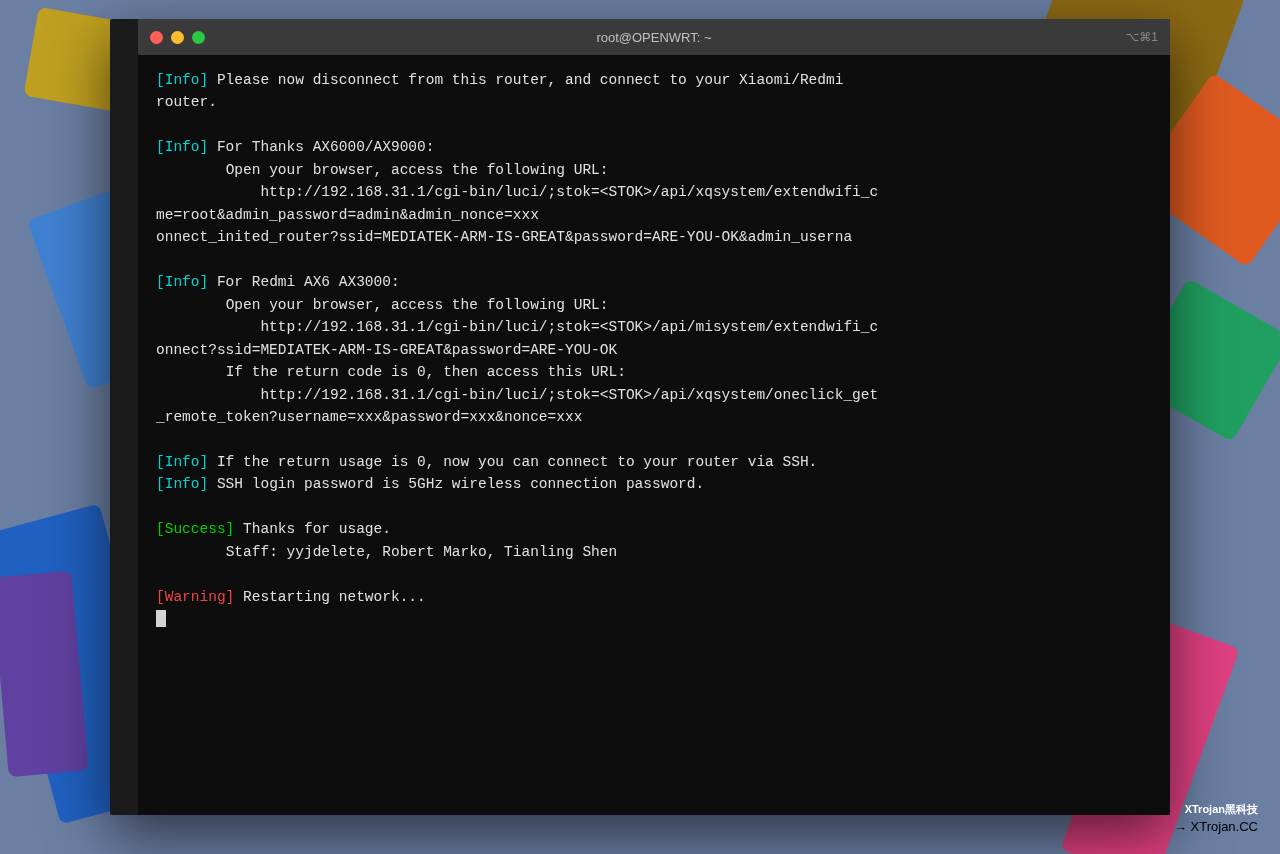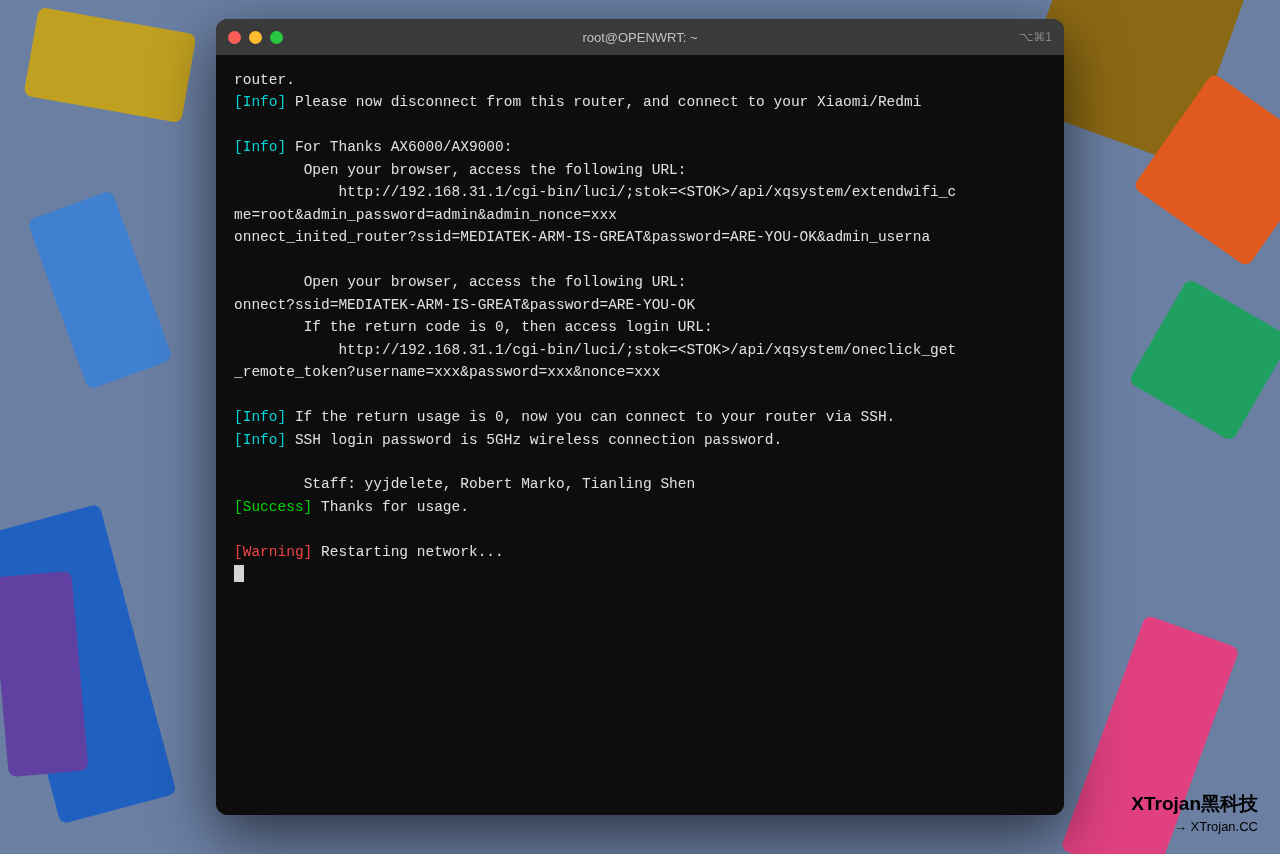--- a/index.html
+++ b/index.html
@@ -26,26 +26,27 @@
 
     .bg-shape {
       position: absolute;
       border-radius: 8px;
     }
 
     
     .terminal-window {
       position: relative;
       z-index: 10;
-      width: 848px;
+      width: 1060px;
       background: #1a1a1a;
-      border-radius: 12px;
+      border-radius: 2px;
       box-shadow: 0 20px 60px rgba(0,0,0,0.6);
       overflow: hidden;
       margin-top: -20px;
+      padding-left: 28px;
     }
 
     
     .title-bar {
       background: #3a3a3a;
       height: 36px;
       display: flex;
       align-items: center;
       padding: 0 12px;
       position: relative;
@@ -119,22 +120,22 @@
     .watermark {
       position: absolute;
       bottom: 18px;
       right: 22px;
       z-index: 20;
       text-align: right;
       line-height: 1.4;
     }
 
     .watermark-line1 {
-      color: #000000;
-      font-size: 19px;
+      color: #ffffff;
+      font-size: 11px;
       font-weight: 600;
       font-family: -apple-system, sans-serif;
     }
 
     .watermark-arrow {
       color: #000000;
       font-size: 13px;
       font-family: -apple-system, sans-serif;
     }
 
@@ -217,44 +218,46 @@
       <div class="traffic-light close"></div>
       <div class="traffic-light minimize"></div>
       <div class="traffic-light maximize"></div>
     </div>
     <span class="title-text">root@OPENWRT: ~</span>
     <span class="title-right">⌥⌘1</span>
   </div>
 
   <div class="terminal-body">
 
+    <div class="line"><span class="tag-info">[Info]</span><span class="text-white"> Please now disconnect from this router, and connect to your Xiaomi/Redmi</span></div>
     <div class="line"><span class="text-white">router.</span></div>
-    <div class="line"><span class="tag-info">[Info]</span><span class="text-white"> Please now disconnect from this router, and connect to your Xiaomi/Redmi</span></div>
     <div class="empty-line"></div>
 
     <div class="line"><span class="tag-info">[Info]</span><span class="text-white"> For Thanks AX6000/AX9000:</span></div>
     <div class="line"><span class="text-white">        Open your browser, access the following URL:</span></div>
     <div class="line"><span class="text-white">            http://192.168.31.1/cgi-bin/luci/;stok=&lt;STOK&gt;/api/xqsystem/extendwifi_c</span></div>
     <div class="line"><span class="text-white">me=root&amp;admin_password=admin&amp;admin_nonce=xxx</span></div>
     <div class="line"><span class="text-white">onnect_inited_router?ssid=MEDIATEK-ARM-IS-GREAT&amp;password=ARE-YOU-OK&amp;admin_userna</span></div>
     <div class="empty-line"></div>
 
+    <div class="line"><span class="tag-info">[Info]</span><span class="text-white"> For Redmi AX6 AX3000:</span></div>
     <div class="line"><span class="text-white">        Open your browser, access the following URL:</span></div>
+    <div class="line"><span class="text-white">            http://192.168.31.1/cgi-bin/luci/;stok=&lt;STOK&gt;/api/misystem/extendwifi_c</span></div>
     <div class="line"><span class="text-white">onnect?ssid=MEDIATEK-ARM-IS-GREAT&amp;password=ARE-YOU-OK</span></div>
-    <div class="line"><span class="text-white">        If the return code is 0, then access login URL:</span></div>
+    <div class="line"><span class="text-white">        If the return code is 0, then access this URL:</span></div>
     <div class="line"><span class="text-white">            http://192.168.31.1/cgi-bin/luci/;stok=&lt;STOK&gt;/api/xqsystem/oneclick_get</span></div>
     <div class="line"><span class="text-white">_remote_token?username=xxx&amp;password=xxx&amp;nonce=xxx</span></div>
     <div class="empty-line"></div>
 
     <div class="line"><span class="tag-info">[Info]</span><span class="text-white"> If the return usage is 0, now you can connect to your router via SSH.</span></div>
     <div class="line"><span class="tag-info">[Info]</span><span class="text-white"> SSH login password is 5GHz wireless connection password.</span></div>
     <div class="empty-line"></div>
 
+    <div class="line"><span class="tag-success">[Success]</span><span class="text-white"> Thanks for usage.</span></div>
     <div class="line"><span class="text-white">        Staff: yyjdelete, Robert Marko, Tianling Shen</span></div>
-    <div class="line"><span class="tag-success">[Success]</span><span class="text-white"> Thanks for usage.</span></div>
     <div class="empty-line"></div>
 
     <div class="line"><span class="tag-warning">[Warning]</span><span class="text-white"> Restarting network...</span></div>
     <div class="line"><span class="cursor"></span></div>
 
   </div>
 </div>
 
 <div class="watermark">
   <div class="watermark-line1">XTrojan黑科技</div>

